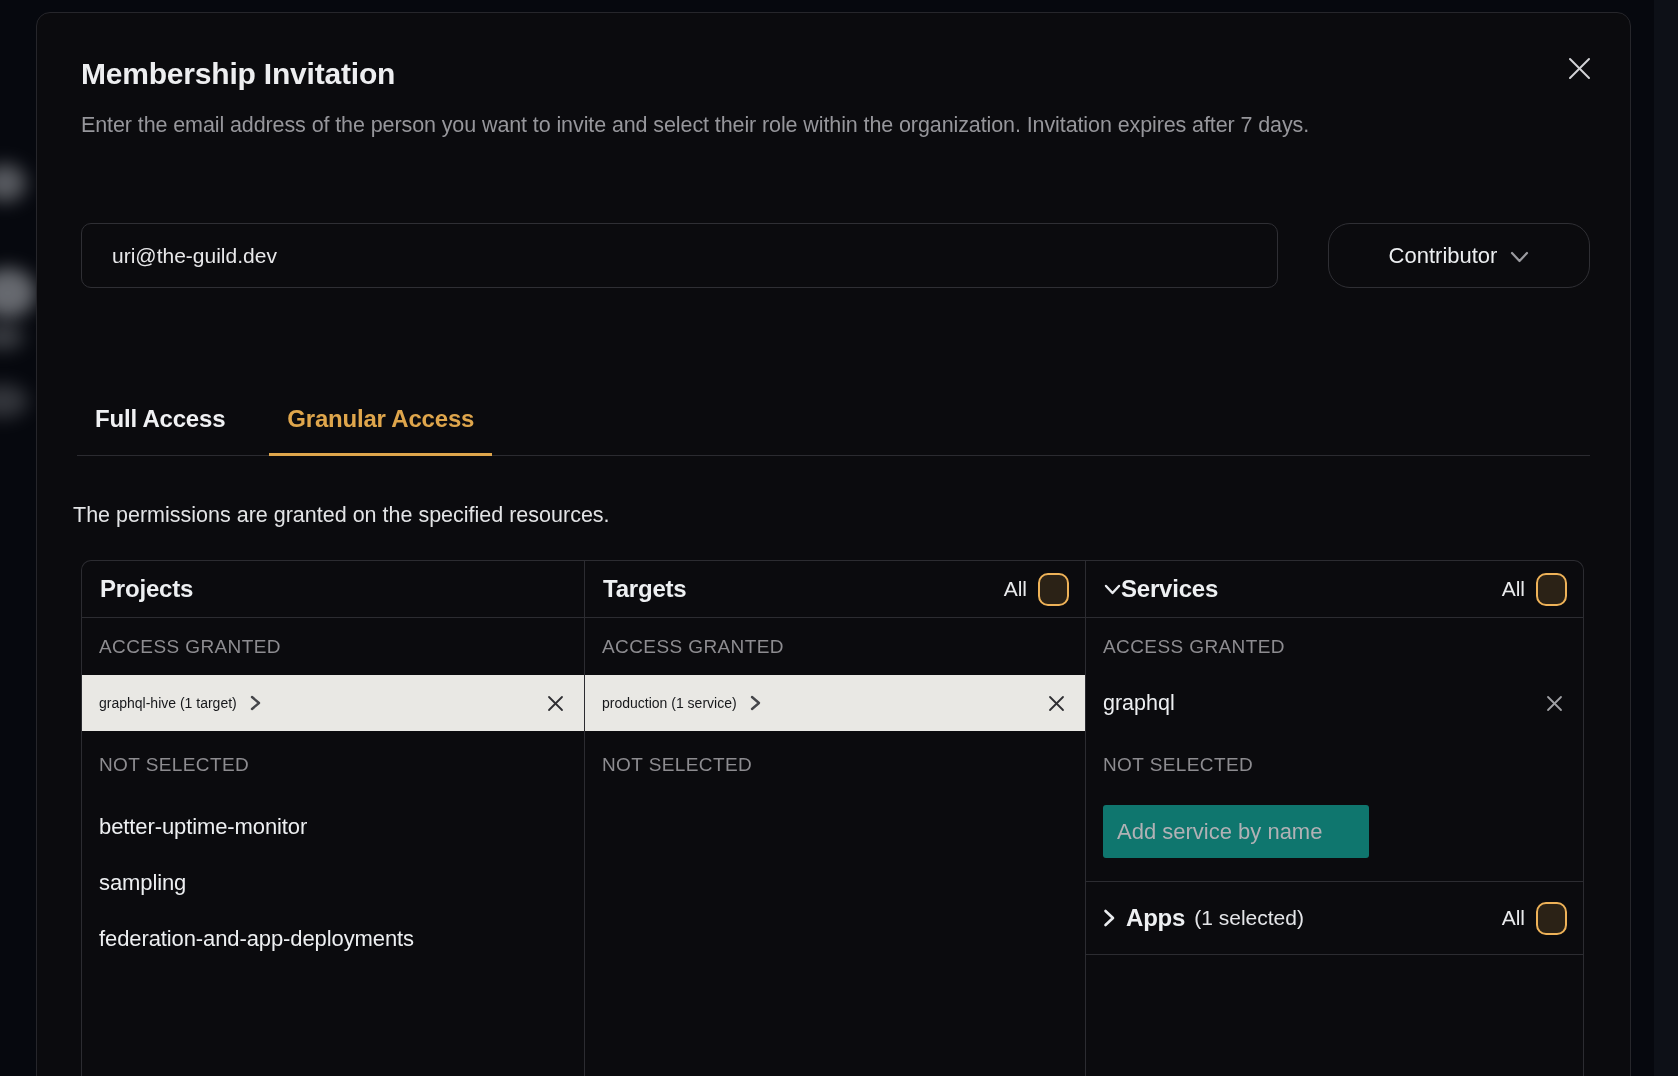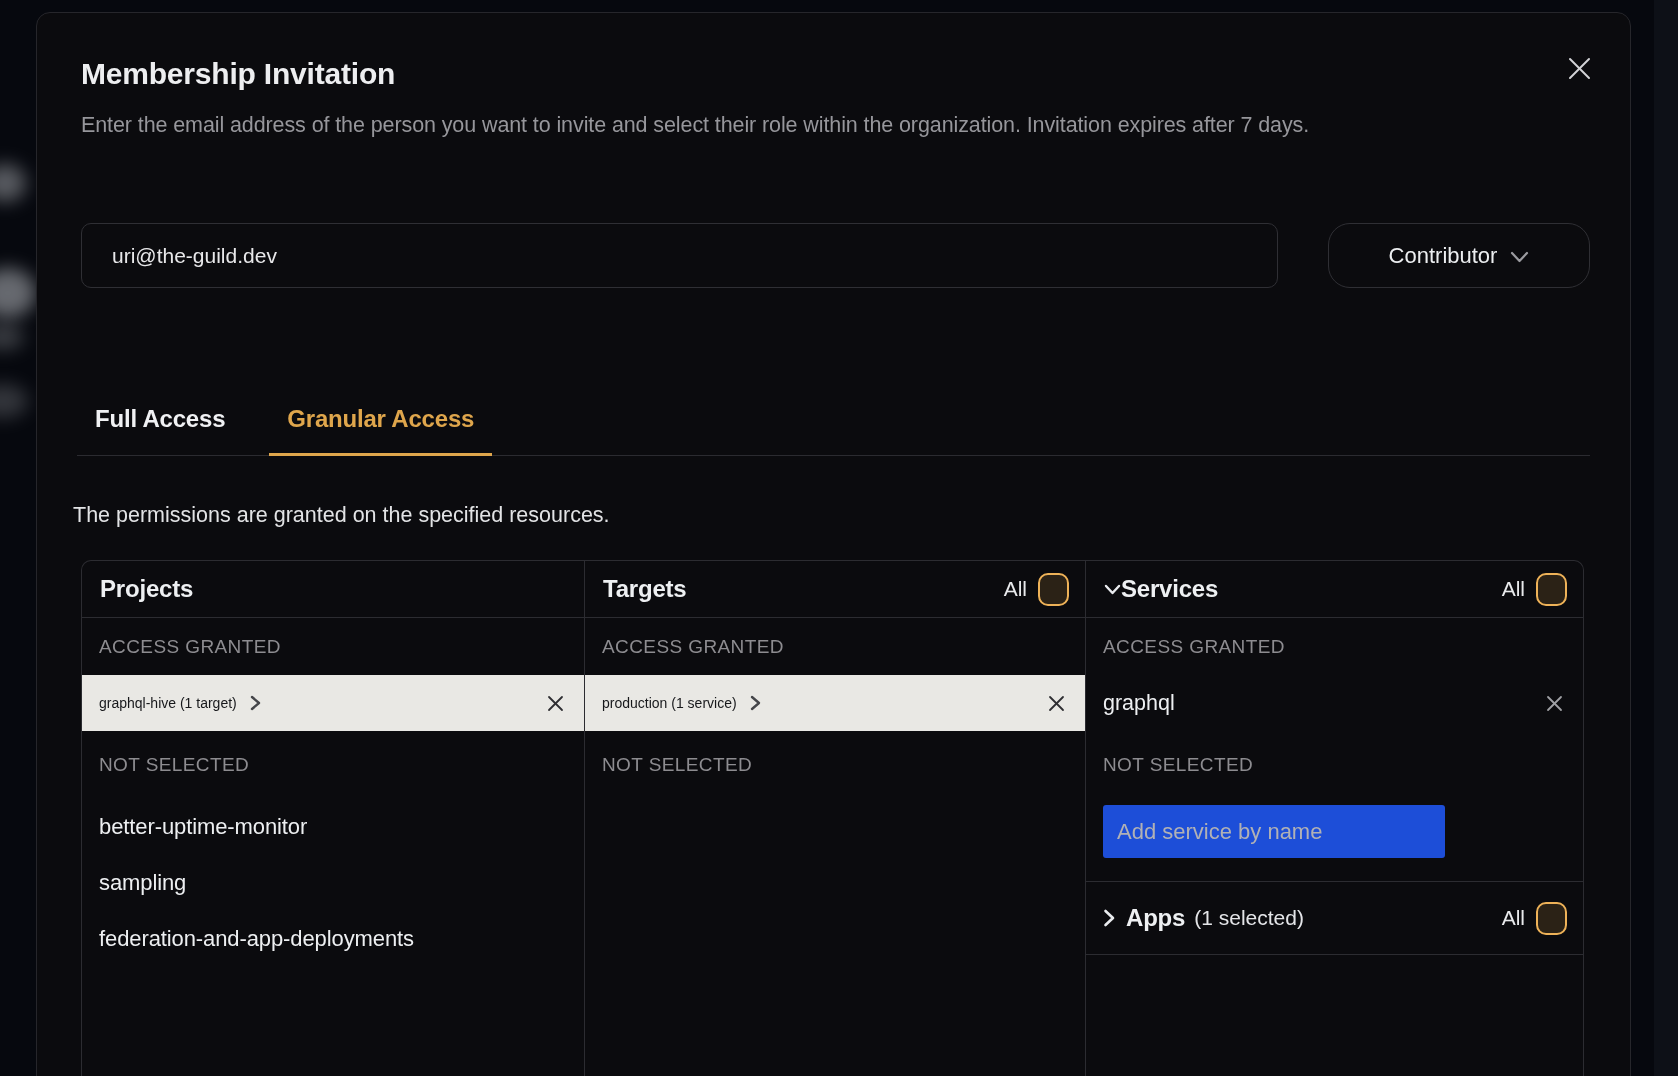--- a/index.html
+++ b/index.html
@@ -76,21 +76,21 @@
   .row-spacer{flex:1;}
   .remove-btn{background:none;border:none;padding:0;display:flex;cursor:pointer;}
 
   .row-granted{height:56px;flex:0 0 56px;display:flex;align-items:center;
     padding:0 20px 0 17px;font-size:21.5px;color:#eef0f2;}
 
   .item{height:56px;flex:0 0 56px;display:flex;align-items:center;padding:0 17px;
     font-size:22px;color:#edeff1;letter-spacing:-.1px;cursor:pointer;}
 
   .svc-input-wrap{height:82px;flex:0 0 82px;padding:6px 16px 0 17px;}
-  .svc-input{width:342px;height:53px;background:#1d4ed8;border:none;border-radius:3px;
+  .svc-input{width:266px;height:53px;background:#0f766e;border:none;border-radius:3px;
     padding:0 14px;font-size:22px;font-family:inherit;color:#e8e8ea;outline:none;}
   .svc-input::placeholder{color:#b1b1b5;}
 
   .apps-row{height:74px;flex:0 0 74px;border-top:1px solid var(--border);
     border-bottom:1px solid var(--border);display:flex;align-items:center;
     padding:0 16px 0 17px;cursor:pointer;}
   .apps-row .apps-chev{display:flex;margin-right:11px;}
   .apps-title{font-size:24px;font-weight:bold;color:#eef0f2;letter-spacing:-.2px;}
   .apps-count{font-size:21px;color:#e4e5e8;margin-left:9px;}
 </style>

